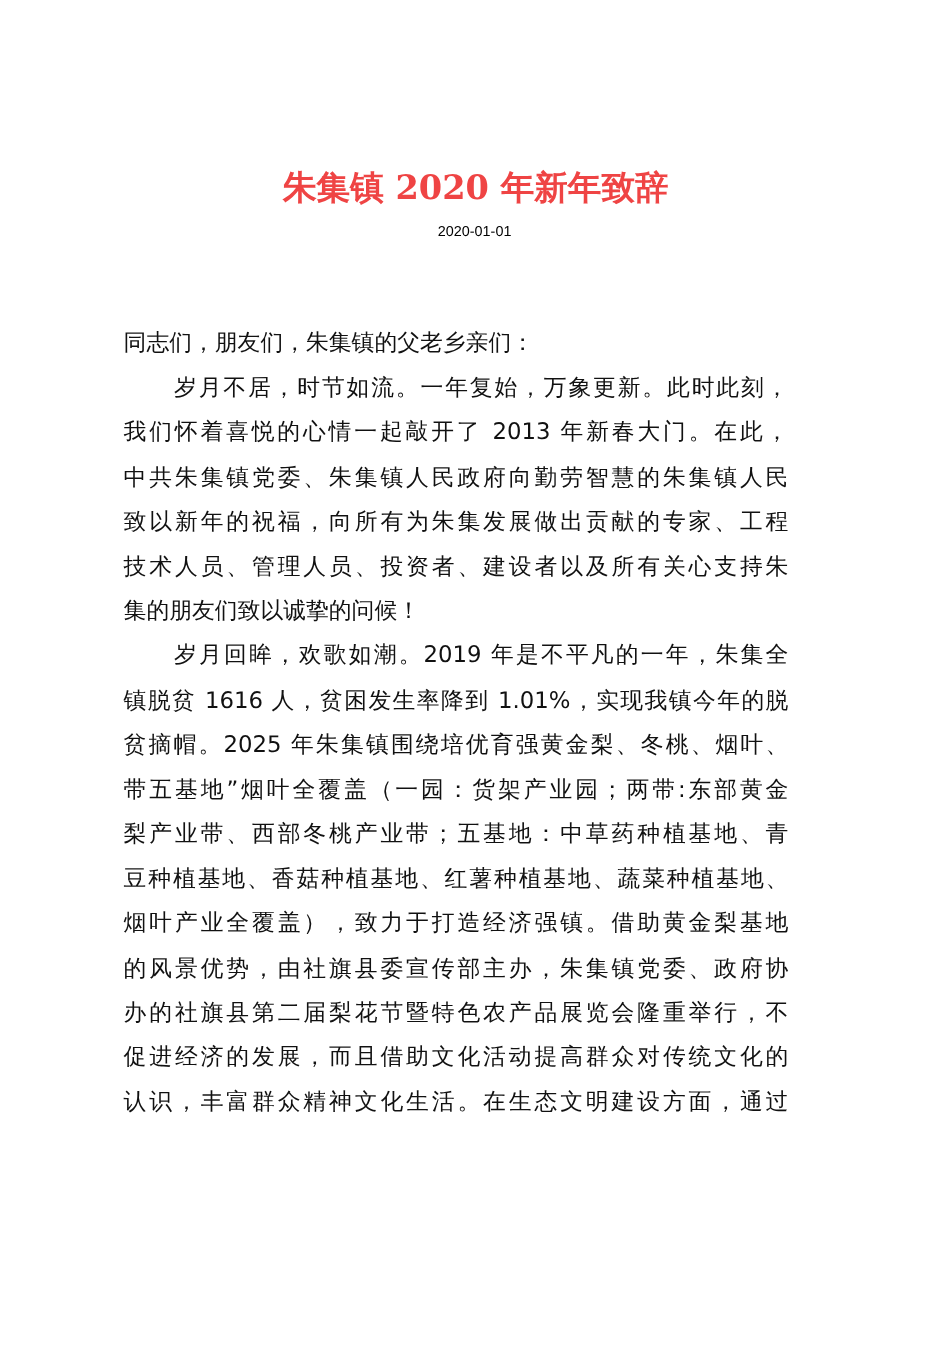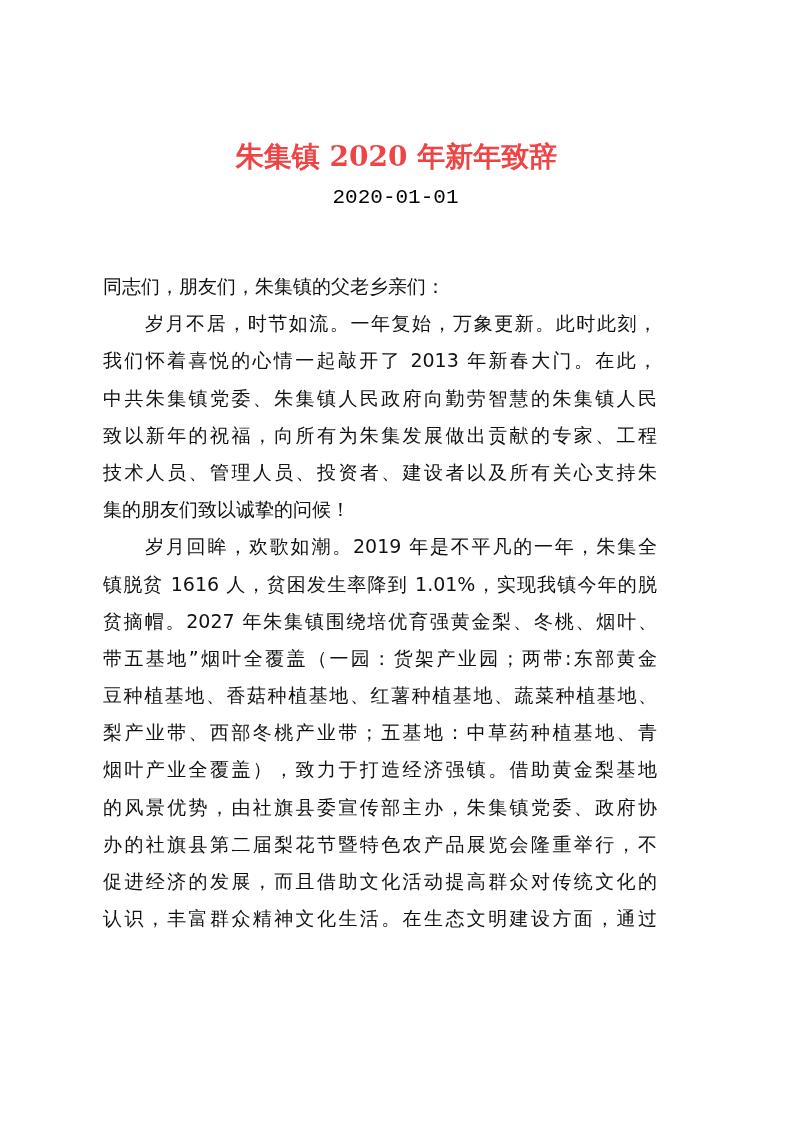--- a/index.html
+++ b/index.html
@@ -5,22 +5,22 @@
     html, body { margin: 0; padding: 0; background: #ffffff; }
     body { width: 793px; height: 1122px; position: relative; overflow: hidden; }
     .page { position: absolute; left: 0; top: 0; width: 793px; height: 1122px; background: #fff; }
     .title {
       position: absolute; left: 0; right: 0; top: 138px;
       text-align: center; font-family: "DejaVu Serif", serif; font-weight: bold;
       font-size: 28px; color: #ef4444; letter-spacing: 0px;
     }
     .date {
       position: absolute; left: 0; right: 2px; top: 186px;
-      text-align: center; font-family: Liberation Mono, monospace;
-      font-size: 21px; color: #000;
+      text-align: center; font-family: Liberation Sans, sans-serif;
+      font-size: 12px; color: #000;
     }
     .body {
       position: absolute; left: 103px; top: 268px; width: 554px;
       font-family: "DejaVu Sans", sans-serif; font-size: 19px; color: #111;
     }
     .line {
       height: 37.2px; line-height: 37.2px; white-space: nowrap;
       text-align: justify; text-align-last: justify;
     }
     .line.last { text-align-last: left; }
@@ -35,23 +35,23 @@
   <div class="body" id="body">
       <div class="line last">同志们，朋友们，朱集镇的父老乡亲们：</div>
       <div class="line indent">岁月不居，时节如流。一年复始，万象更新。此时此刻，</div>
       <div class="line">我们怀着喜悦的心情一起敲开了 2013 年新春大门。在此，</div>
       <div class="line">中共朱集镇党委、朱集镇人民政府向勤劳智慧的朱集镇人民</div>
       <div class="line">致以新年的祝福，向所有为朱集发展做出贡献的专家、工程</div>
       <div class="line">技术人员、管理人员、投资者、建设者以及所有关心支持朱</div>
       <div class="line last">集的朋友们致以诚挚的问候！</div>
       <div class="line indent">岁月回眸，欢歌如潮。2019 年是不平凡的一年，朱集全</div>
       <div class="line">镇脱贫 1616 人，贫困发生率降到 1.01%，实现我镇今年的脱</div>
-      <div class="line">贫摘帽。2027 年朱集镇围绕培优育强黄金梨、冬桃、烟叶、</div>
+      <div class="line">贫摘帽。2025 年朱集镇围绕培优育强黄金梨、冬桃、烟叶、</div>
       <div class="line">带五基地”烟叶全覆盖（一园：货架产业园；两带:东部黄金</div>
+      <div class="line">梨产业带、西部冬桃产业带；五基地：中草药种植基地、青</div>
       <div class="line">豆种植基地、香菇种植基地、红薯种植基地、蔬菜种植基地、</div>
-      <div class="line">梨产业带、西部冬桃产业带；五基地：中草药种植基地、青</div>
       <div class="line">烟叶产业全覆盖），致力于打造经济强镇。借助黄金梨基地</div>
       <div class="line">的风景优势，由社旗县委宣传部主办，朱集镇党委、政府协</div>
       <div class="line">办的社旗县第二届梨花节暨特色农产品展览会隆重举行，不</div>
       <div class="line">促进经济的发展，而且借助文化活动提高群众对传统文化的</div>
       <div class="line">认识，丰富群众精神文化生活。在生态文明建设方面，通过</div>
     </div>
 </div>
 
 </body></html>

